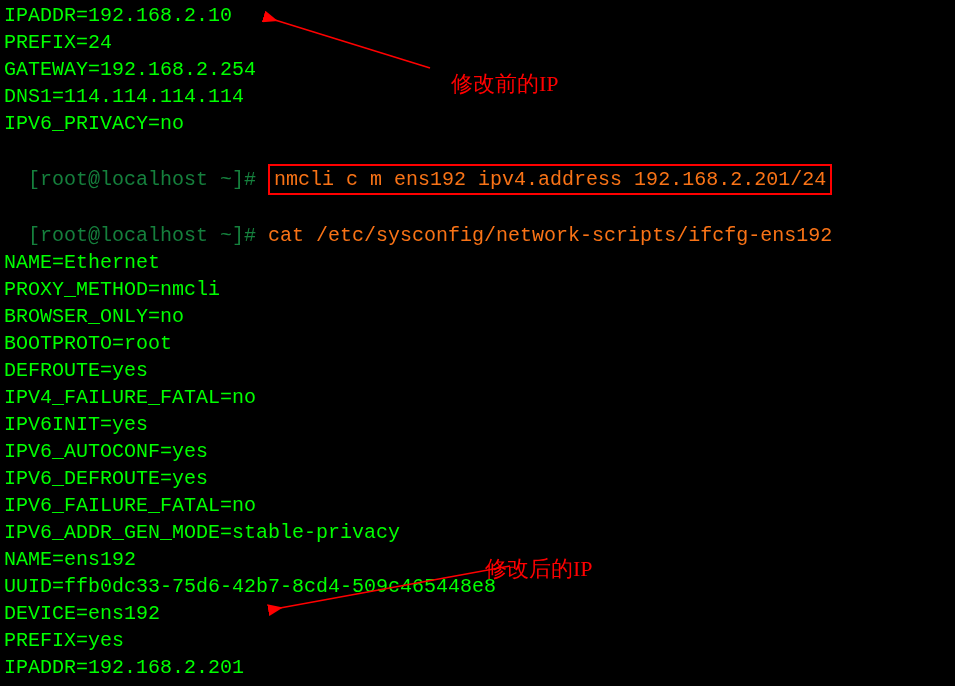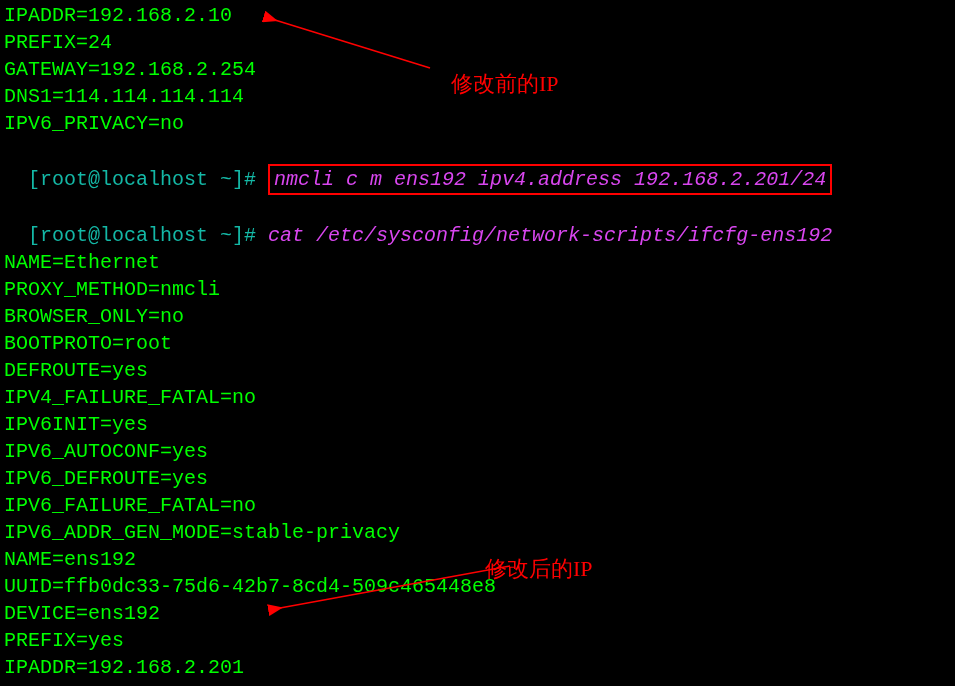--- a/index.html
+++ b/index.html
@@ -18,25 +18,24 @@
       overflow: hidden;
       position: relative;
       padding-top: 2px;
       padding-left: 4px;
     }
     .line {
       white-space: pre;
       position: relative;
     }
     .prompt {
-      color: #14b8a6;
+      color: #15803d;
     }
     .cmd {
-      color: #d946ef;
-      font-style: italic;
+      color: #f97316;
     }
     .highlighted-box {
       border: 2px solid #ff0000;
       display: inline-block;
       padding: 0 4px;
       margin: 0;
     }
     .annotation {
       position: absolute;
       color: #ff0000;

